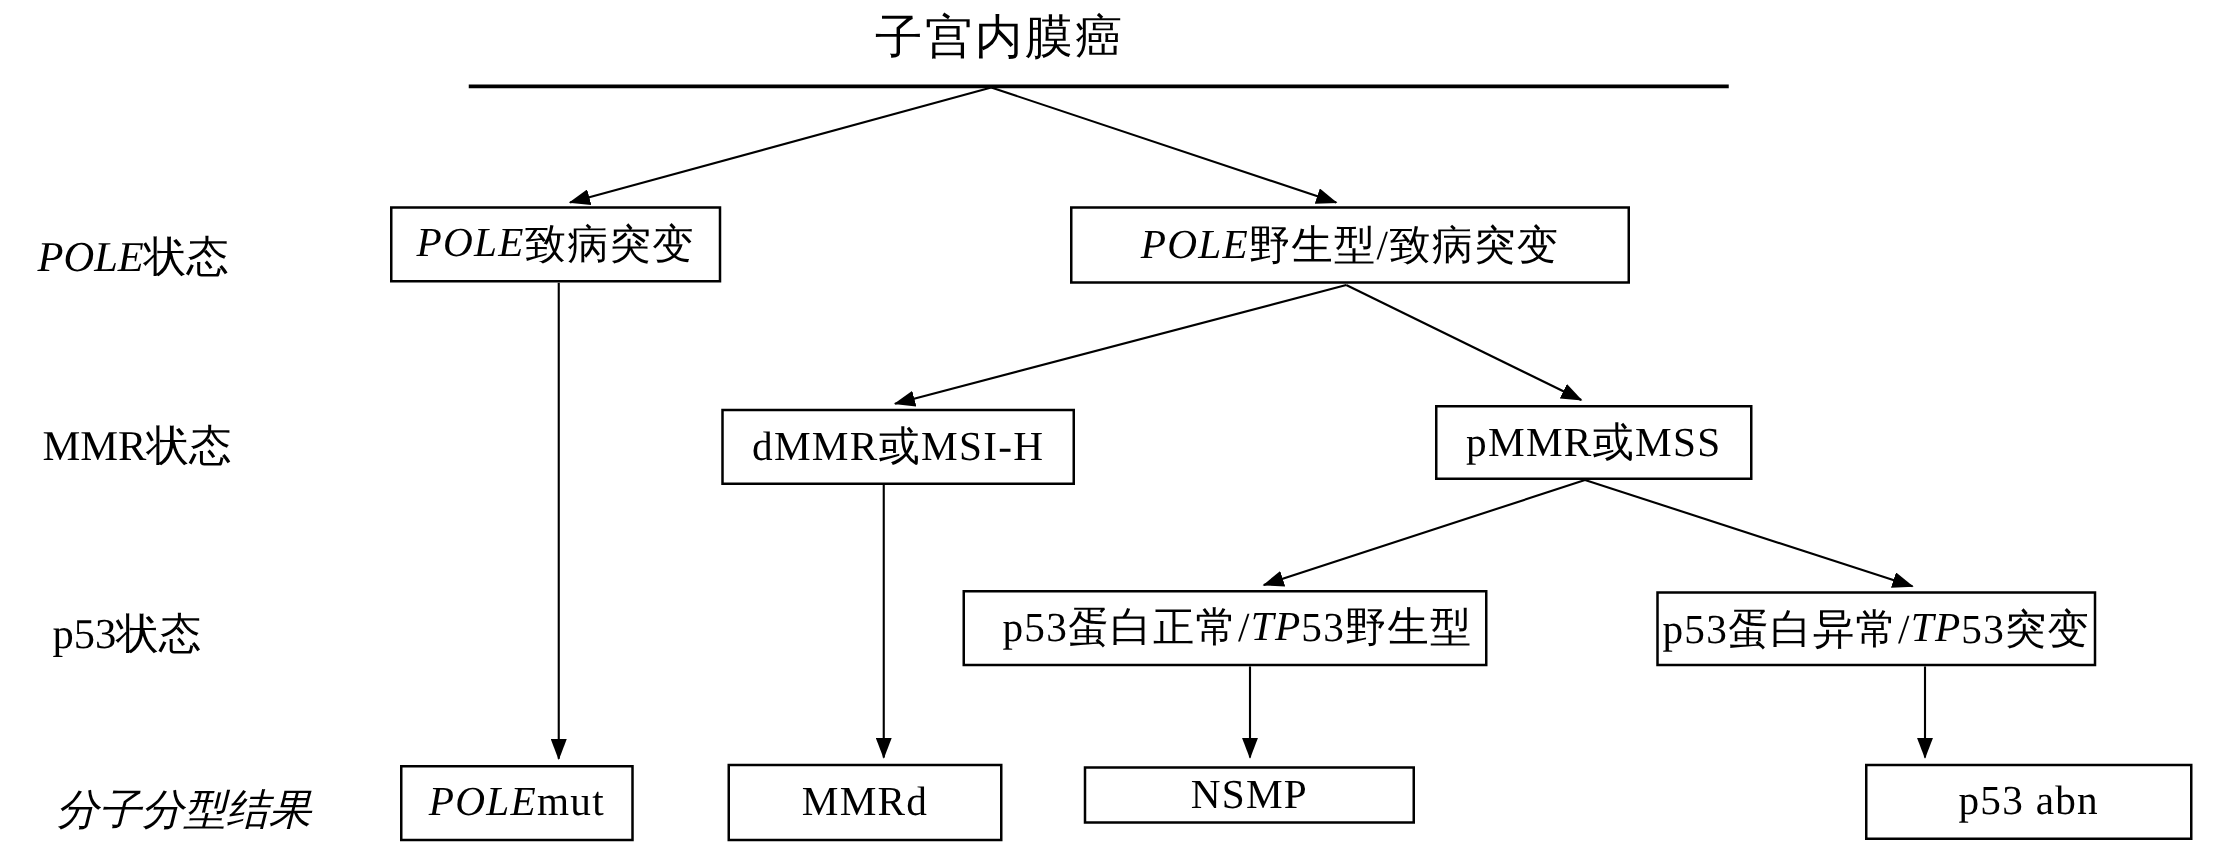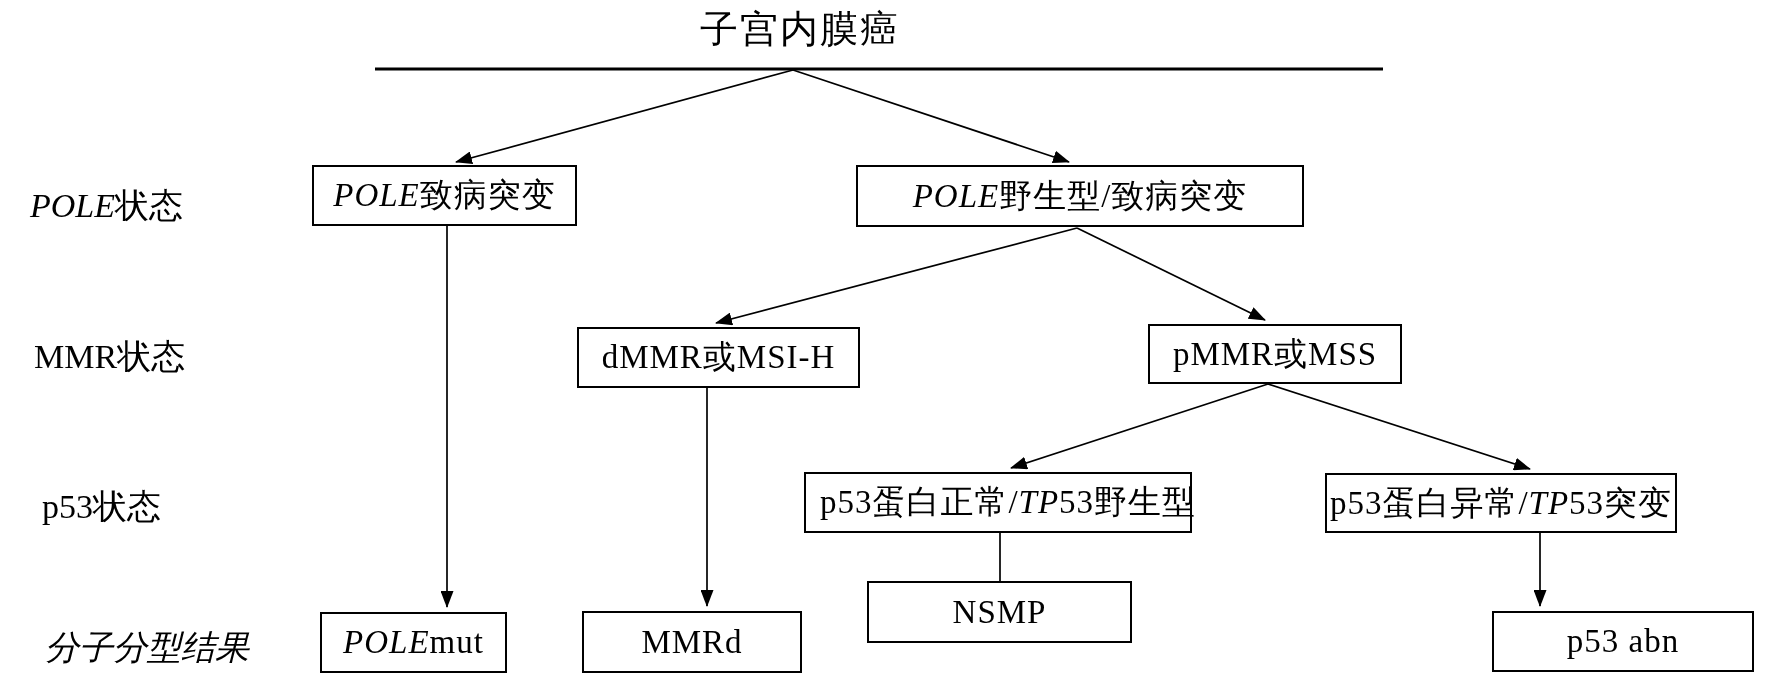--- a/index.html
+++ b/index.html
@@ -65,32 +65,32 @@
       <span>致病突变</span>
   </div>
   <div class="node" style="left:856px;top:165px;width:448px;height:62px;">
     <span class="it">POLE</span>
       <span>野生型/致病突变</span>
   </div>
 
   <div class="node" style="left:565px;top:327px;width:283px;height:61px;margin-left:12px;">dMMR或MSI-H</div>
   <div class="node" style="left:1148px;top:324px;width:254px;height:60px;">pMMR或MSS</div>
 
-  <div class="node" style="left:804px;top:472px;width:388px;height:61px;padding-left:20px;">
+  <div class="node" style="left:770px;top:472px;width:420px;height:61px;padding-left:20px;">
     <span>p53蛋白正常/</span>
       <span class="it">TP</span>
       <span>53野生型</span>
   </div>
   <div class="node" style="left:1325px;top:473px;width:352px;height:60px;">
     <span>p53蛋白异常/</span>
       <span class="it">TP</span>
       <span>53突变</span>
   </div>
 
   <div class="node" style="left:320px;top:612px;width:187px;height:61px;">
     <span class="it">POLE</span>
       <span> mut</span>
   </div>
   <div class="node" style="left:582px;top:611px;width:220px;height:62px;">MMRd</div>
-  <div class="node" style="left:867px;top:581px;width:265px;height:62px;">NSMP</div>
+  <div class="node" style="left:867px;top:613px;width:265px;height:46px;">NSMP</div>
   <div class="node" style="left:1492px;top:611px;width:262px;height:61px;">p53 abn</div>
 
 </div>
 
 </body></html>

